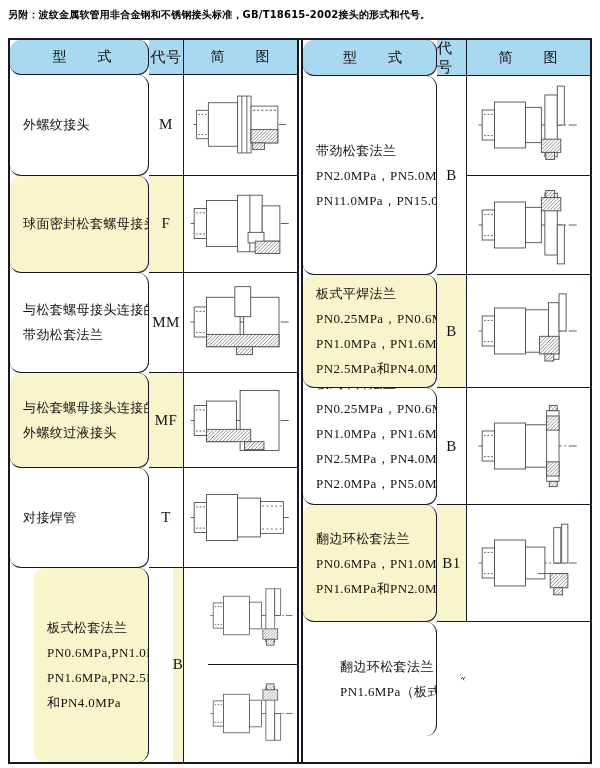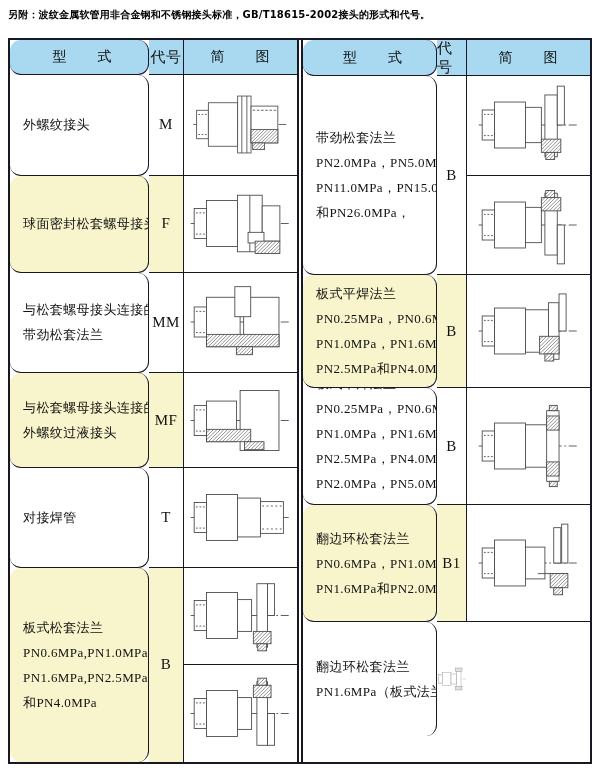--- a/index.html
+++ b/index.html
@@ -29,21 +29,21 @@
     border-right:1px solid var(--line,#181824);
     padding:4px 6px 4px 13px;
     display:flex;flex-direction:column;justify-content:center;border-radius:11px;
   }
   .cell.code{
     border-right:1px solid var(--line,#181824);
     display:flex;align-items:center;justify-content:center;
     font-size:15px;letter-spacing:0.5px;
   }
   .cell.diagram{display:flex;flex-direction:column;background:#fff;}
-  .trow.last .cell{border-bottom:none;}
+  .trow.last .cell{border-bottom:none;margin-left:24px;}
   .hcell{
     background:var(--header-bg,#a9d9f1);
     display:flex;align-items:center;justify-content:center;
     font-size:14px;font-weight:normal;letter-spacing:1px;
   }
   .cell.hl{background:var(--hl-bg,#f8f4cb);}
   .type-line{font-size:13px;line-height:25px;letter-spacing:0.4px;white-space:nowrap;}
   .sub{flex:1 1 0;display:flex;align-items:center;justify-content:center;overflow:hidden;}
   .sub + .sub{border-top:1px solid var(--line,#181824);}
 </style>
@@ -316,21 +316,20 @@
       <div class="trow" style="grid-template-columns: 134px 30px 1fr; height: 36px;">
         <div class="cell hcell type">型　　式</div>
         <div class="cell hcell code">代号</div>
         <div class="cell hcell ">简　　图</div>
       </div>
       <div class="trow" style="grid-template-columns: 134px 30px 1fr; height: 199px;">
         <div class="cell type">
           <div class="type-line">带劲松套法兰</div>
           <div class="type-line">PN2.0MPa，PN5.0MPa，</div>
           <div class="type-line">PN11.0MPa，PN15.0MPa，</div>
-          <div class="type-line">和PN26.0MPa，</div>
         </div>
         <div class="cell code">B</div>
         <div class="cell diagram">
           <div class="sub">
             <svg viewBox="0 0 120 92" width="106" height="90" preserveAspectRatio="xMidYMid meet">
               <line x1="3" y1="46" x2="117" y2="46" stroke="#4a4a4a" stroke-dasharray="9 3 2 3"></line>
               <rect x="7" y="29" width="14" height="34" fill="#fff" stroke="#4a4a4a"></rect>
               <line x1="9" y1="34" x2="19" y2="34" stroke="#4a4a4a" stroke-dasharray="2 2"></line>
               <line x1="9" y1="58" x2="19" y2="58" stroke="#4a4a4a" stroke-dasharray="2 2"></line>
               <rect x="21" y="20" width="35" height="52" fill="#fff" stroke="#4a4a4a"></rect>

